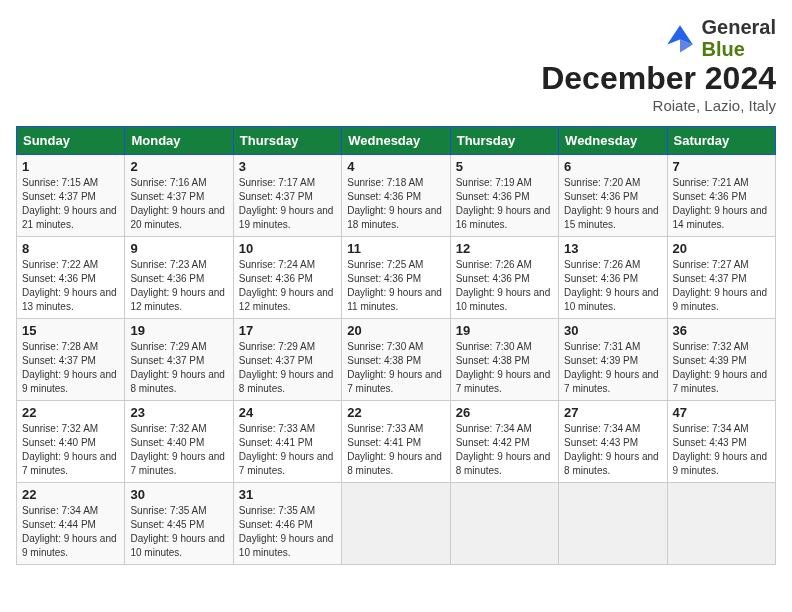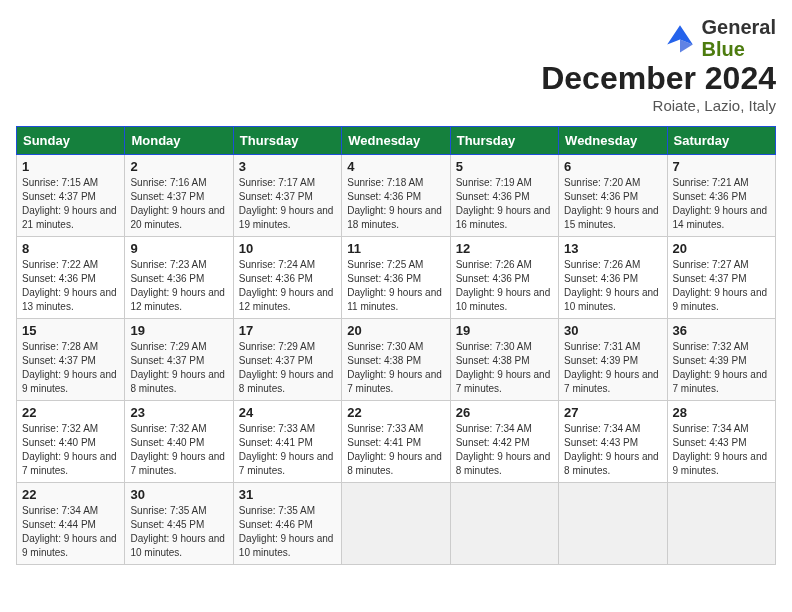--- a/index.html
+++ b/index.html
@@ -232,21 +232,21 @@
       </td>
         <td>
         <span class="day-number">26</span>
         <span class="day-detail">Sunrise: 7:34 AM<br>Sunset: 4:42 PM<br>Daylight: 9 hours and 8 minutes.</span>
       </td>
         <td>
         <span class="day-number">27</span>
         <span class="day-detail">Sunrise: 7:34 AM<br>Sunset: 4:43 PM<br>Daylight: 9 hours and 8 minutes.</span>
       </td>
         <td>
-        <span class="day-number">28</span>
+        <span class="day-number">47</span>
         <span class="day-detail">Sunrise: 7:34 AM<br>Sunset: 4:43 PM<br>Daylight: 9 hours and 9 minutes.</span>
       </td>
       </tr>
       <tr>
         <td>
         <span class="day-number">22</span>
         <span class="day-detail">Sunrise: 7:34 AM<br>Sunset: 4:44 PM<br>Daylight: 9 hours and 9 minutes.</span>
       </td>
         <td>
         <span class="day-number">30</span>

